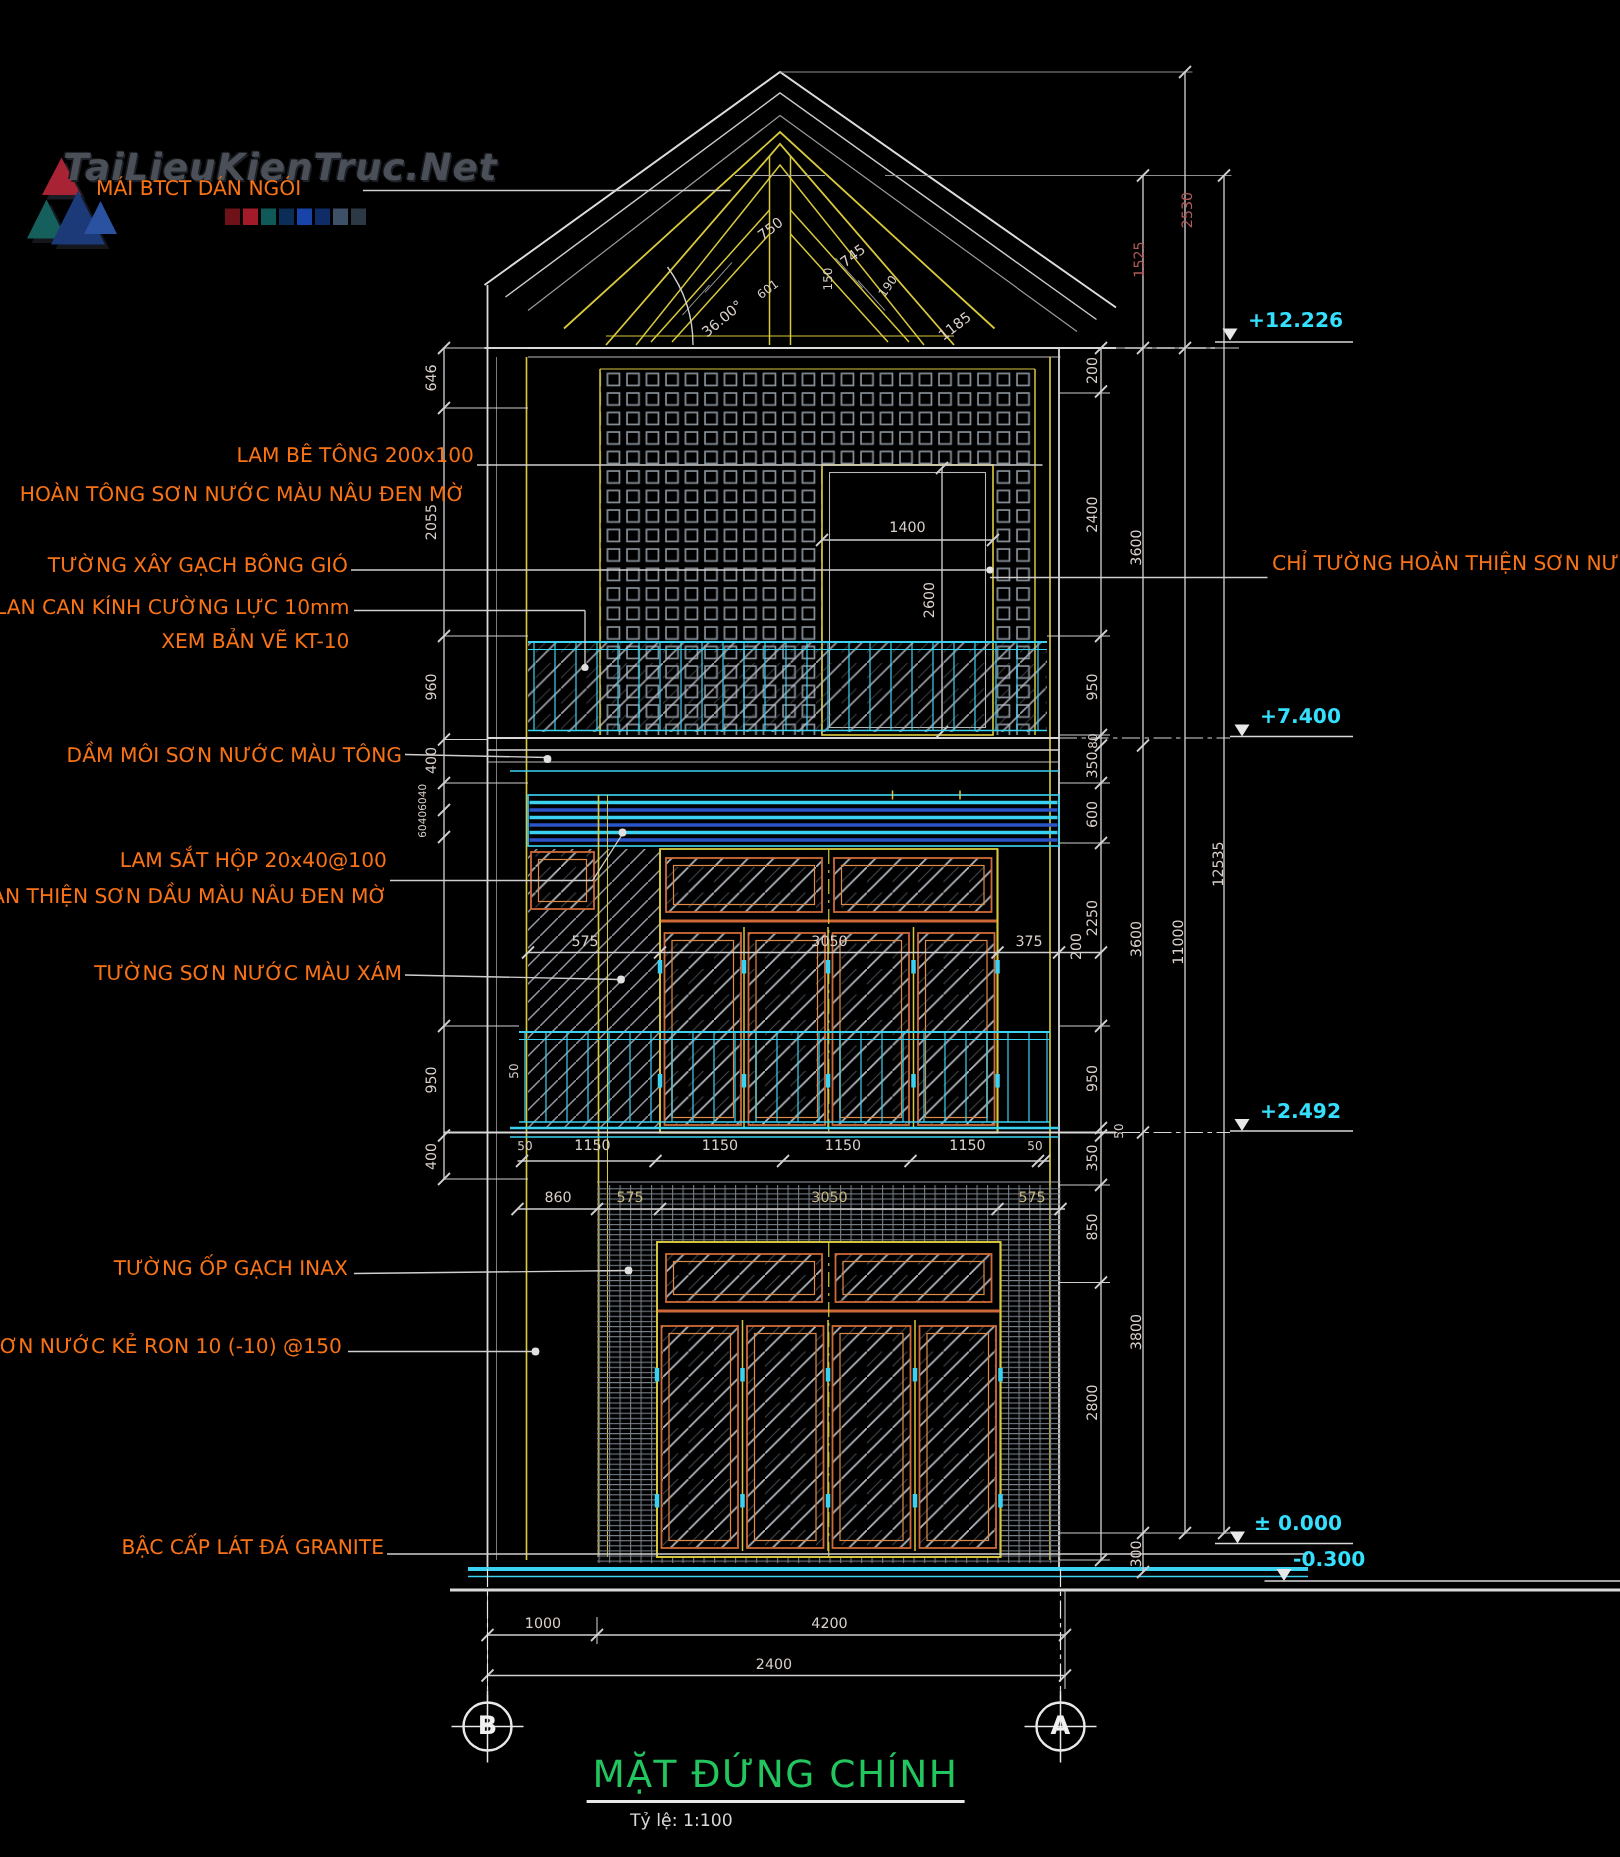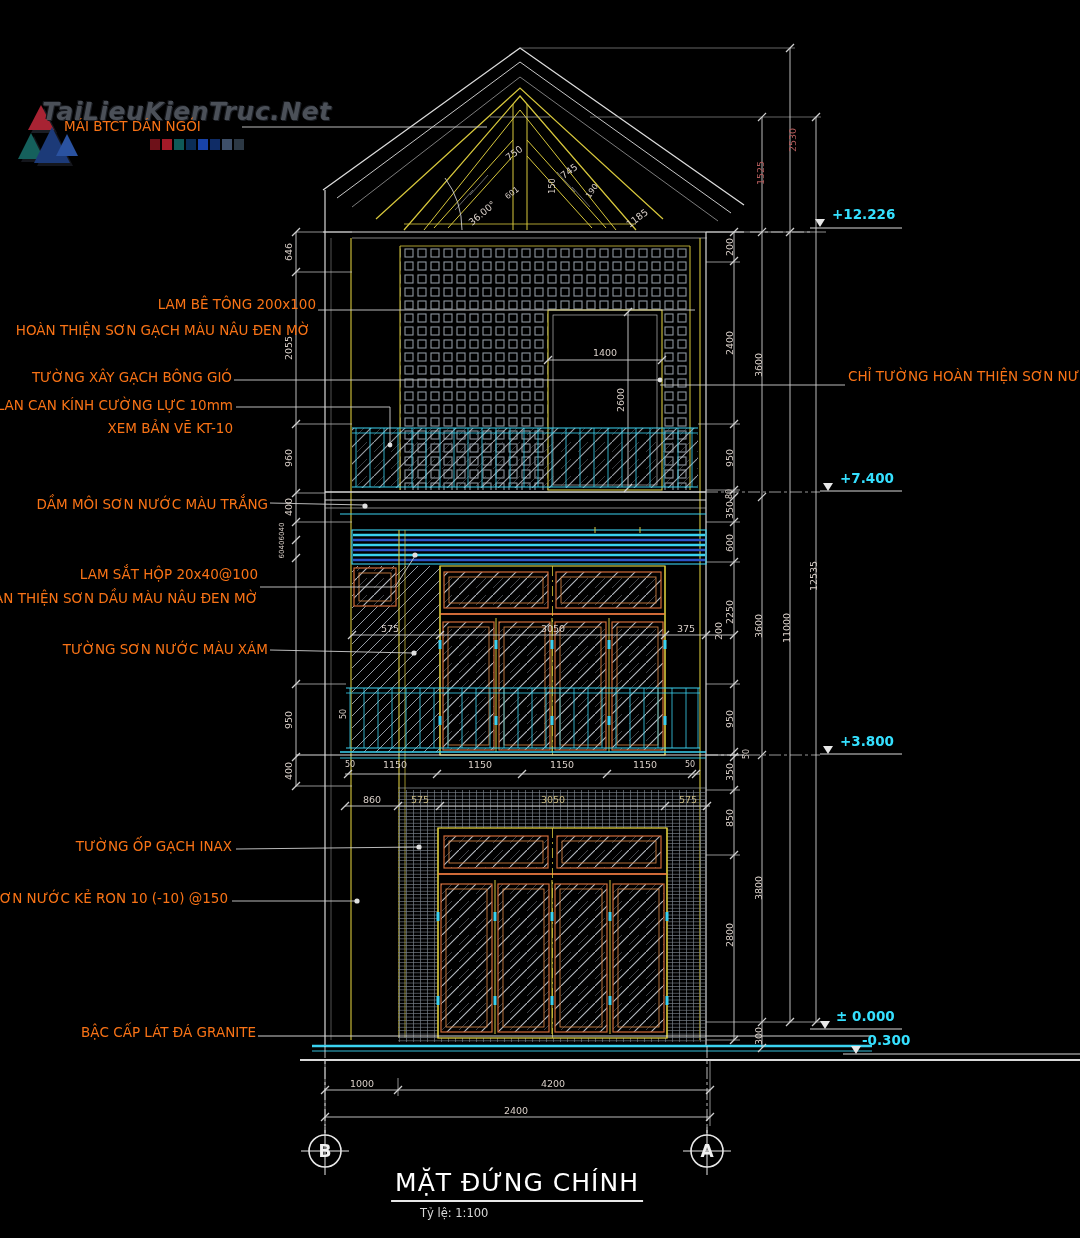--- a/index.html
+++ b/index.html
@@ -18,21 +18,21 @@
   .dim.r37{transform:translate(-50%,-50%) rotate(-37deg);}
   .dim.r55{transform:translate(-50%,-50%) rotate(-55deg);}
   .dim.r40{transform:translate(-50%,-50%) rotate(-40deg);}
   .lvl{position:absolute;font-size:13.5px;font-weight:bold;color:#35e0ff;white-space:nowrap;z-index:6;}
   .flag{position:absolute;width:0;height:0;border-left:5px solid transparent;
         border-right:5px solid transparent;border-top:8px solid #e8e8e8;z-index:6;}
   .bub{position:absolute;transform:translate(-50%,-50%);font-size:17px;font-weight:bold;color:#f0f0f0;z-index:6;}
   #brand{position:absolute;left:42px;top:97px;font-size:25px;font-weight:bold;font-style:italic;
          color:#4b5058;text-shadow:1px 1px 0 #1d2026, -1px -1px 0 #15171b;letter-spacing:.5px;z-index:4;}
   #title{position:absolute;left:517px;top:1168px;transform:translateX(-50%);font-size:25px;
-         color:#ffffff;letter-spacing:1px;border-bottom:2px solid #e8e8e8;padding:0 4px 3px 4px;z-index:6;}
+         color:#22c55e;letter-spacing:1px;border-bottom:2px solid #e8e8e8;padding:0 4px 3px 4px;z-index:6;}
   #scale{position:absolute;left:420px;top:1206px;font-size:11.5px;color:#d8d8d8;z-index:6;}
 </style>
 </head>
 <body>
 
 <div id="stage">
 
 <svg width="1080" height="1238" viewBox="0 0 1080 1238">
 <defs>
   <pattern id="pz" width="13" height="13" patternUnits="userSpaceOnUse">
@@ -375,38 +375,38 @@
   <line x1="301" y1="1151" x2="349" y2="1151" stroke-width="1"></line>
   <line x1="707" y1="1127" x2="707" y2="1175" stroke-width="1"></line>
   <line x1="683" y1="1151" x2="731" y2="1151" stroke-width="1"></line>
 </g>
 </svg>
 
 <span id="brand">TaiLieuKienTruc.Net</span>
 
 <span class="lbl" style="left:64px;top:118px">MÁI BTCT DÁN NGÓI</span>
 <span class="lbl r" style="right:764px;top:296px">LAM BÊ TÔNG 200x100</span>
-<span class="lbl r" style="right:770px;top:322px">HOÀN THIỆN SƠN GẠCH MÀU NÂU ĐEN MỜ</span>
+<span class="lbl r" style="right:770px;top:322px">HOÀN TÔNG SƠN NƯỚC MÀU NÂU ĐEN MỜ</span>
 <span class="lbl r" style="right:848px;top:369px">TƯỜNG XÂY GẠCH BÔNG GIÓ</span>
 <span class="lbl r" style="right:847px;top:397px">LAN CAN KÍNH CƯỜNG LỰC 10mm</span>
 <span class="lbl r" style="right:847px;top:420px">XEM BẢN VẼ KT-10</span>
-<span class="lbl r" style="right:812px;top:496px">DẦM MÔI SƠN NƯỚC MÀU TRẮNG</span>
+<span class="lbl r" style="right:812px;top:496px">DẦM MÔI SƠN NƯỚC MÀU TÔNG</span>
 <span class="lbl r" style="right:822px;top:566px">LAM SẮT HỘP 20x40@100</span>
 <span class="lbl r" style="right:822px;top:590px">ÀN THIỆN SƠN DẦU MÀU NÂU ĐEN MỜ</span>
 <span class="lbl r" style="right:812px;top:641px">TƯỜNG SƠN NƯỚC MÀU XÁM</span>
 <span class="lbl r" style="right:848px;top:838px">TƯỜNG ỐP GẠCH INAX</span>
 <span class="lbl r" style="right:852px;top:890px">SƠN NƯỚC KẺ RON 10 (-10) @150</span>
 <span class="lbl r" style="right:824px;top:1024px">BẬC CẤP LÁT ĐÁ GRANITE</span>
 <span class="lbl" style="left:848px;top:368px">CHỈ TƯỜNG HOÀN THIỆN SƠN NƯ</span>
 
 <span class="lvl" style="left:832px;top:206px">+12.226</span>
 <span class="flag" style="left:815px;top:219px"></span>
 <span class="lvl" style="left:840px;top:470px">+7.400</span>
 <span class="flag" style="left:823px;top:483px"></span>
-<span class="lvl" style="left:840px;top:733px">+3.800</span>
+<span class="lvl" style="left:840px;top:733px">+2.492</span>
 <span class="flag" style="left:823px;top:746px"></span>
 <span class="lvl" style="left:836px;top:1008px">± 0.000</span>
 <span class="flag" style="left:820px;top:1021px"></span>
 <span class="lvl" style="left:862px;top:1032px">-0.300</span>
 <span class="flag" style="left:851px;top:1046px"></span>
 
 <span class="dim v" style="left:288px;top:252px">646</span>
 <span class="dim v" style="left:288px;top:348px">2055</span>
 <span class="dim v" style="left:288px;top:458px">960</span>
 <span class="dim v" style="left:288px;top:507px">400</span>

